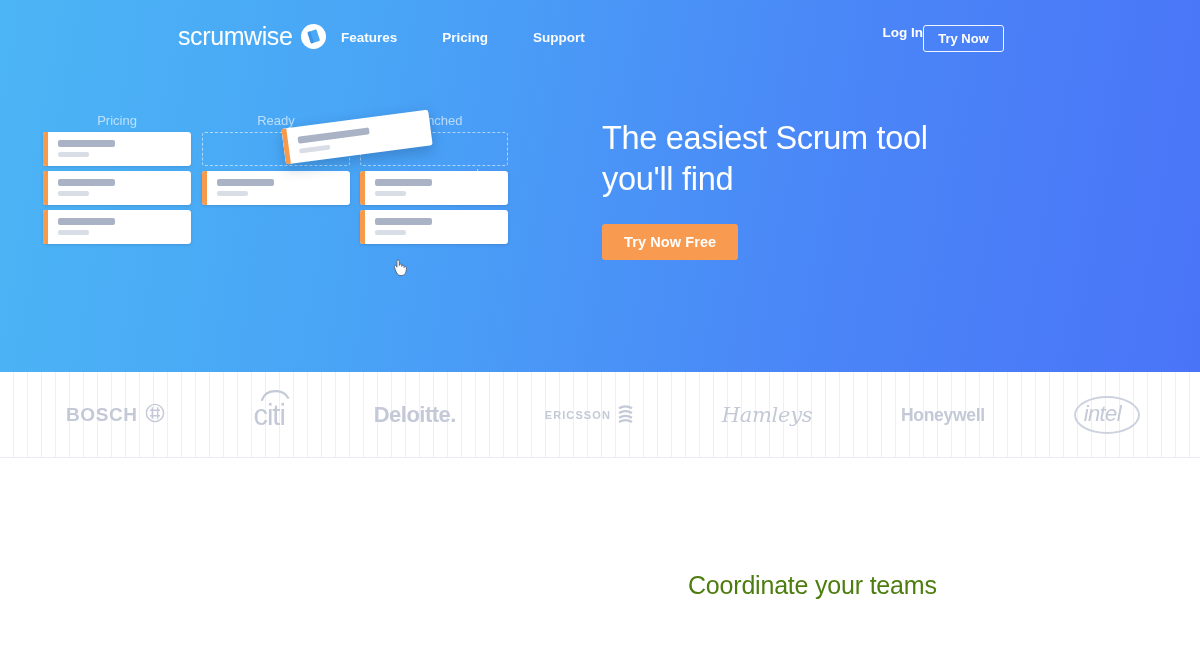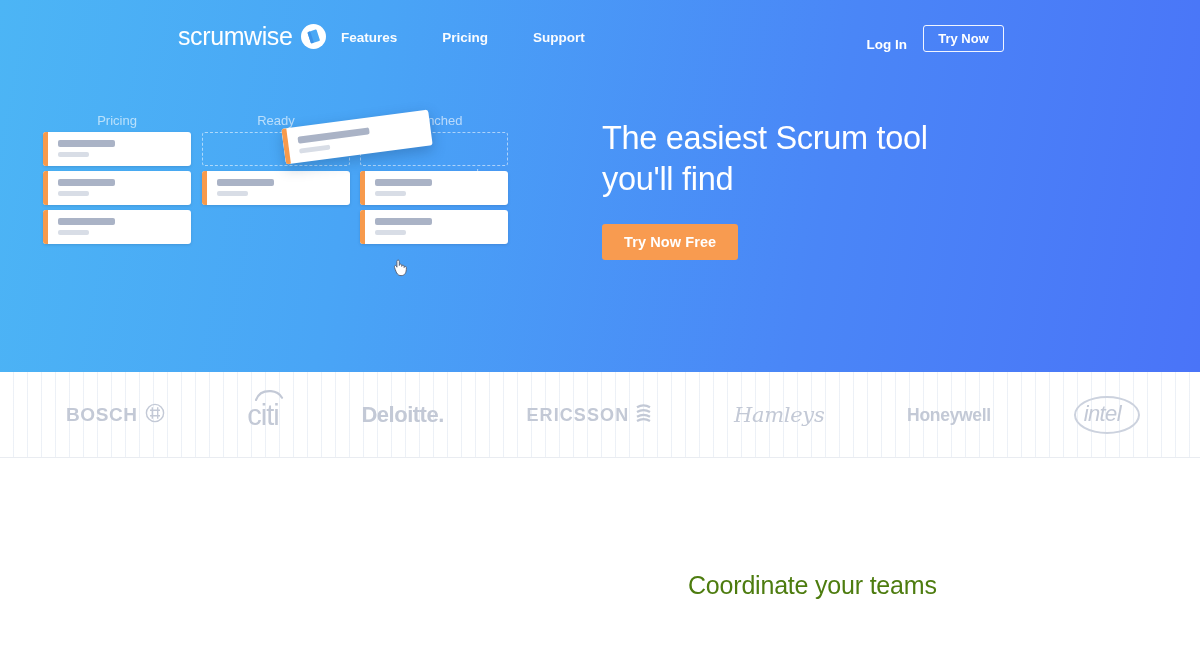--- a/index.html
+++ b/index.html
@@ -57,21 +57,21 @@
     text-decoration: none;
     padding: 0 24px 0 0;
     margin-right: 21px;
     white-space: nowrap;
     opacity: .97;
   }
   .nav-link:last-child { margin-right: 0; }
 
   .nav-right {
     position: absolute; right: 196px; top: 25px;
-    display: flex; align-items: flex-end; gap: 16px;
+    display: flex; align-items: flex-start; 
   }
   .login-link {
     color: #ffffff; font-size: 13.5px; font-weight: 600;
     text-decoration: none; white-space: nowrap;
   }
   .try-now-btn {
     display: inline-flex; align-items: center; justify-content: center;
     min-width: 81px; height: 27px;
     border: 1.5px solid rgba(255,255,255,.92);
     border-radius: 3px;
@@ -192,21 +192,21 @@
   }
   .logo-item {
     color: #c3c9d6;
     display: flex; align-items: center; gap: 7px;
     white-space: nowrap;
     user-select: none;
   }
   .lg-bosch { font-size: 19px; font-weight: 700; letter-spacing: .6px; }
   .lg-citi  { font-size: 29px; font-weight: 400; letter-spacing: -1px; position: relative; }
   .lg-deloitte { font-size: 22px; font-weight: 700; letter-spacing: -.5px; }
-  .lg-ericsson { font-size: 18px; font-weight: 700; letter-spacing: 1.1px; }
+  .lg-ericsson { font-size: 11px; font-weight: 700; letter-spacing: 1.1px; }
   .lg-hamleys { font-family: "DejaVu Serif", serif; font-style: italic; font-size: 21px; font-weight: 400; letter-spacing: -.3px; }
   .lg-honeywell { font-size: 17.5px; font-weight: 700; letter-spacing: -.3px; }
   .lg-intel { font-size: 22px; font-weight: 400; letter-spacing: -.6px; }
   .intel-wrap {
     border: 2px solid #ccd2de; border-radius: 50%;
     padding: 3px 17px 5px 8px;
     font-style: italic;
   }
 
   

